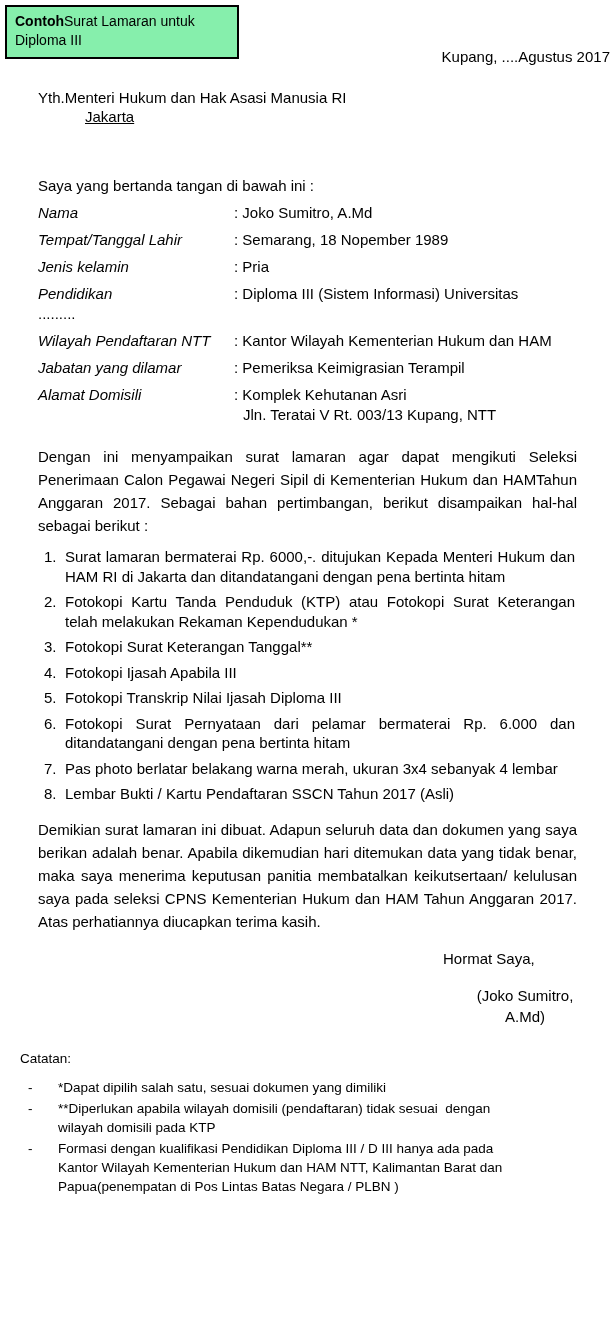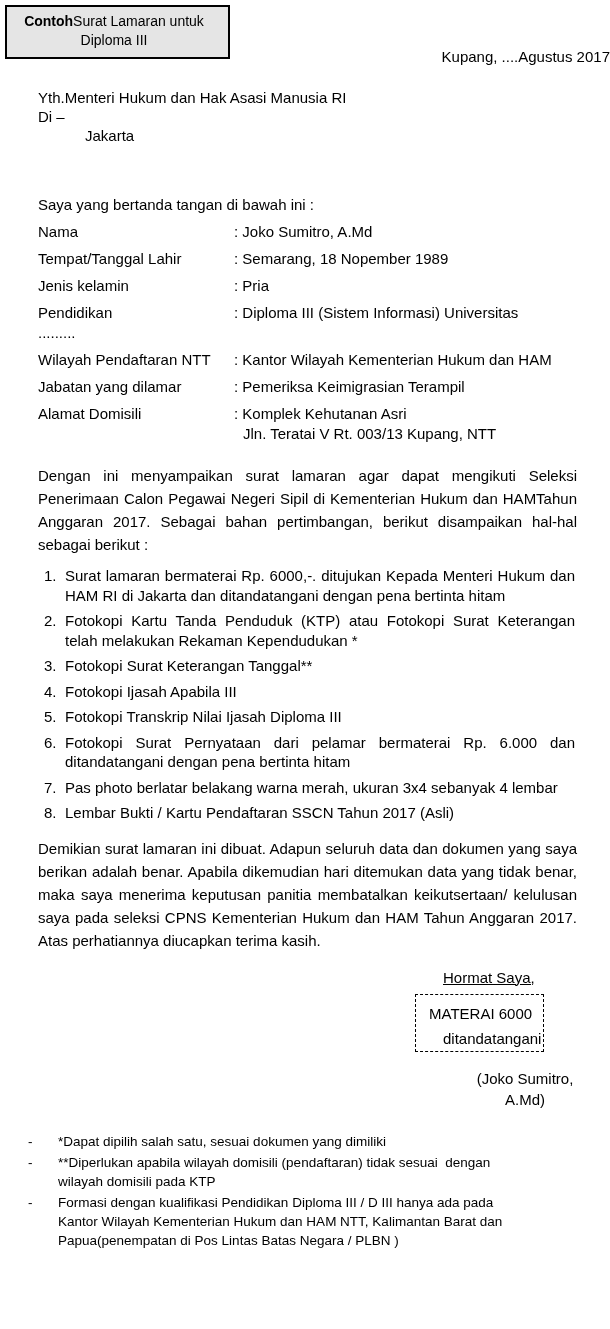--- a/index.html
+++ b/index.html
@@ -12,53 +12,52 @@
     font-family: "Liberation Sans", sans-serif;
     font-size: 15px;
     line-height: 20px;
     overflow: hidden;
   }
   .header-box {
     position: absolute;
     left: 5px; top: 5px;
     width: 198px;
     border: 2px solid #000;
-    padding: 5px 15px 7px 8px;
+    padding: 5px 24px 7px 8px;
     font-size: 14px;
     line-height: 19px;
-    background: #e5e5e5;
-    text-align: center;
+    background: #86efac;
   }
   .header-box .bold { font-weight: bold; }
   .date-line {
     padding-top: 47px;
     text-align: right;
   }
   .recipient { margin: 21px 0 0 38px; line-height: 19px; }
-  .recipient-city { padding-left: 47px; }
+  .recipient-city { padding-left: 47px; text-decoration: underline; }
   .opening { margin: 50px 0 0 38px; }
   .fields { margin: 7px 33px 0 38px; }
   .field-row { display: flex; margin-top: 7px; }
-  .field-label { width: 196px; flex: none; }
+  .field-label { width: 196px; flex: none; font-style: italic; }
   .field-value { flex: 1; }
   .field-wrap-line { margin-top: 0; }
   .value-line2 { padding-left: 9px; }
   .para {
     margin: 20px 33px 0 38px;
     text-align: justify;
     line-height: 23px;
   }
   .para.first { margin-top: 20px; }
   .list { margin: 10px 35px 0 44px; }
   .list-item { display: flex; margin-bottom: 6px; line-height: 19.5px; }
   .list-num { width: 21px; flex: none; }
   .list-text { flex: 1; text-align: justify; }
   .para2 { margin-top: 14px; }
   .signature { margin-top: 16px; }
-  .sig-salutation { margin-left: 443px; text-decoration: underline; }
+  .sig-salutation { margin-left: 443px; }
   .stamp-box {
     margin: 6px 0 0 415px;
     width: 127px;
     border: 1px dashed #000;
     padding: 9px 0 2px 0;
     overflow: visible;
   }
   .stamp-line1 { margin-left: 13px; white-space: nowrap; }
   .stamp-line2 { margin-left: 27px; margin-top: 5px; white-space: nowrap; }
   .sig-name { margin: 16px 0 0 440px; line-height: 21px; text-align: center; }
@@ -80,21 +79,20 @@
 
   <div class="header-box">
     <span class="bold">Contoh</span><span>Surat Lamaran untuk</span>
     <div>Diploma III</div>
   </div>
 
   <div class="date-line">Kupang, ....Agustus 2017</div>
 
   <div class="recipient">
     <div>Yth.Menteri Hukum dan Hak Asasi Manusia RI</div>
-    <div>Di –</div>
     <div class="recipient-city">Jakarta</div>
   </div>
 
   <div class="opening">Saya yang bertanda tangan di bawah ini :</div>
 
   <div class="fields">
     <div class="field-row">
       <div class="field-label">Nama</div>
       <div class="field-value">: Joko Sumitro, A.Md</div>
     </div>
@@ -162,31 +160,28 @@
     <div class="list-item">
       <div class="list-num">8.</div>
       <div class="list-text">Lembar Bukti / Kartu Pendaftaran SSCN Tahun 2017 (Asli)</div>
     </div>
   </div>
 
   <div class="para para2">Demikian surat lamaran ini dibuat. Adapun seluruh data dan dokumen yang saya berikan adalah benar. Apabila dikemudian hari ditemukan data yang tidak benar, maka saya menerima keputusan panitia membatalkan keikutsertaan/ kelulusan saya pada seleksi CPNS Kementerian Hukum dan HAM Tahun Anggaran 2017. Atas perhatiannya diucapkan terima kasih.</div>
 
   <div class="signature">
     <div class="sig-salutation">Hormat Saya,</div>
-    <div class="stamp-box">
-      <div class="stamp-line1">MATERAI 6000</div>
-      <div class="stamp-line2">ditandatangani</div>
-    </div>
     <div class="sig-name">
       <div>(Joko Sumitro,</div>
       <div>A.Md)</div>
     </div>
   </div>
 
   <div class="notes">
+    <div class="notes-title">Catatan:</div>
     <div class="note-item">
       <div class="note-dash">-</div>
       <div class="note-text">*Dapat dipilih salah satu, sesuai dokumen yang dimiliki</div>
     </div>
     <div class="note-item">
       <div class="note-dash">-</div>
       <div class="note-text">**Diperlukan apabila wilayah domisili (pendaftaran) tidak sesuai  dengan wilayah domisili pada KTP</div>
     </div>
     <div class="note-item">
       <div class="note-dash">-</div>

